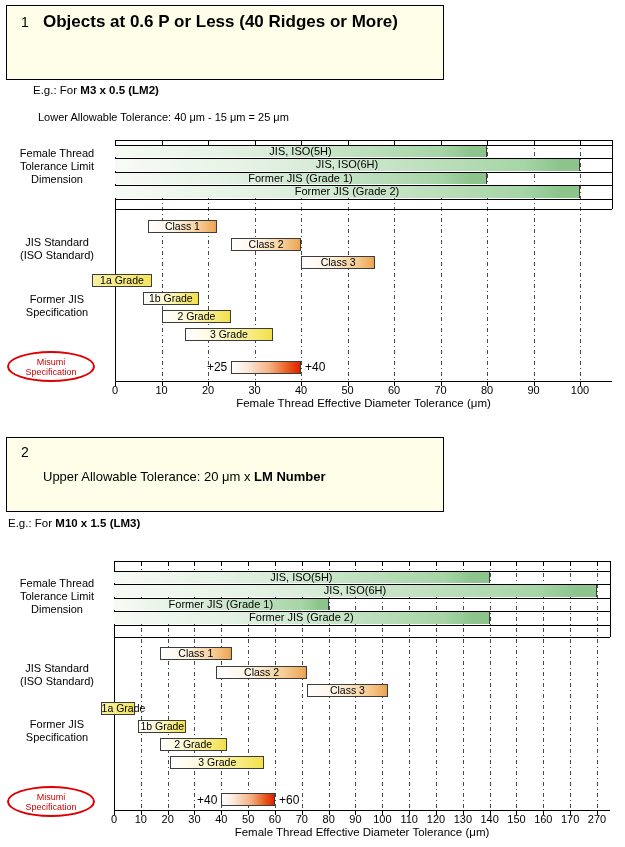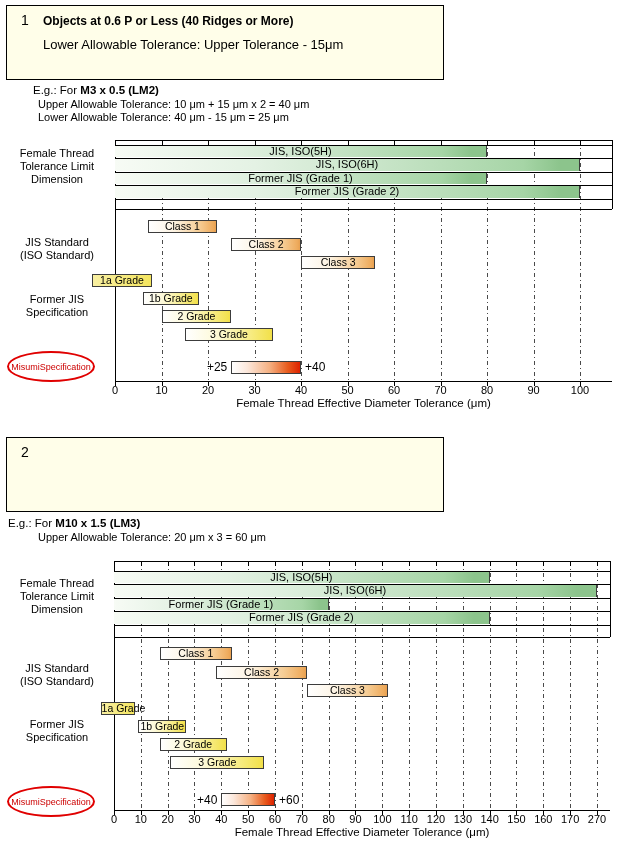--- a/index.html
+++ b/index.html
@@ -3,28 +3,28 @@
 <meta charset="utf-8">
 <style>
   html,body{margin:0;padding:0;background:#fff;}
   #canvas{position:relative;width:625px;height:847px;background:#fff;
           font-family:"Liberation Sans",sans-serif;color:#000;overflow:hidden;}
   .abs{position:absolute;}
   .hdr-box{position:absolute;left:6px;width:438px;height:75px;background:#fffee9;
            border:1px solid #000;box-sizing:border-box;padding:6px 0 0 14px;}
   .hdr-row1{display:flex;align-items:baseline;height:22px;}
   .hdr-num{font-size:14px;width:22px;}
-  .hdr-title{font-size:12px;font-weight:bold;}
+  .hdr-title{font-size:17px;font-weight:bold;}
   .hdr-line{font-size:13px;margin-left:22px;height:22px;line-height:22px;white-space:nowrap;}
   .eg-line1{position:absolute;left:8px;font-size:11.5px;white-space:nowrap;}
   .eg-sub{position:absolute;left:38px;font-size:11px;white-space:nowrap;}
   .side-label{position:absolute;left:2px;width:110px;text-align:center;
               font-size:11px;line-height:13px;}
   .ellipse{position:absolute;left:7px;width:88px;height:31px;border:2px solid #e00000;
-           border-radius:50%;box-sizing:border-box;display:flex;flex-direction:row;
+           border-radius:50%;box-sizing:border-box;display:flex;flex-direction:column;
            align-items:center;justify-content:center;}
   .ellipse div{font-size:9px;line-height:10px;color:#cc0000;}
   .hline{position:absolute;height:1px;background:#000;}
   .vline{position:absolute;width:1px;background:#000;}
   .tickm{position:absolute;width:1px;height:4px;background:#000;}
   .gridline{position:absolute;width:1px;
     background:repeating-linear-gradient(to bottom,#4a4a4a 0 4px,transparent 4px 7px,#4a4a4a 7px 8px,transparent 8px 11px);}
   .gbar{position:absolute;border-right:1px solid #3c3c3c;box-sizing:border-box;
         background:linear-gradient(90deg,#f7fbf5 0%,#e4f2e4 30%,#c3e2c3 62%,#a6d5a6 88%,#8cc48c 96%,#8cc48c 100%);
         text-align:center;font-size:11px;overflow:visible;white-space:nowrap;}
@@ -41,25 +41,23 @@
 </head>
 <body>
 
 <div id="canvas">
 
   <div class="hdr-box" style="top:5px;">
     <div class="hdr-row1">
       <span class="hdr-num">1</span>
       <span class="hdr-title">Objects at 0.6 P or Less (40 Ridges or More)</span>
     </div>
-    <div class="hdr-line">Lower Allowable Tolerance: Upper Tolerance - 15μm</div>
   </div>
 
   <div class="eg-line1" style="top:84px;padding-left:25px;"><span>E.g.: For </span><b>M3 x 0.5 (LM2)</b></div>
-  <div class="eg-sub" style="top:98px;">Upper Allowable Tolerance: 10 μm + 15 μm x 2 = 40 μm</div>
   <div class="eg-sub" style="top:111px;">Lower Allowable Tolerance: 40 μm - 15 μm = 25 μm</div>
 
   <div class="side-label" style="top:147px;">
     <div>Female Thread</div>
     <div>Tolerance Limit</div>
     <div>Dimension</div>
   </div>
   <div class="side-label" style="top:236px;">
     <div>JIS Standard</div>
     <div>(ISO Standard)</div>
@@ -141,24 +139,24 @@
       <div class="rbar bar-red" style="left: 231.25px; top: 360.5px; width: 69.75px; height: 13px;"></div>
       <div class="mis-lab" style="left: 197.25px; top: 360px; width: 30px; text-align: right;">+25</div>
       <div class="mis-lab" style="left: 305px; top: 360px;">+40</div>
       <div class="axis-title" style="left: 115px; top: 397px; width: 497px;">Female Thread Effective Diameter Tolerance (μm)</div>
     </div>
 
   <div class="hdr-box" style="top:437px;">
     <div class="hdr-row1">
       <span class="hdr-num">2</span>
     </div>
+    <div class="hdr-line"><span>Upper Allowable Tolerance: 20 μm x </span><b>LM Number</b></div>
   </div>
 
   <div class="eg-line1" style="top:517px;"><span>E.g.: For </span><b>M10 x 1.5 (LM3)</b></div>
-  <div class="eg-sub" style="top:531px;">Upper Allowable Tolerance: 20 μm x 3 = 60 μm</div>
 
   <div class="side-label" style="top:577px;">
     <div>Female Thread</div>
     <div>Tolerance Limit</div>
     <div>Dimension</div>
   </div>
   <div class="side-label" style="top:662px;">
     <div>JIS Standard</div>
     <div>(ISO Standard)</div>
   </div>

